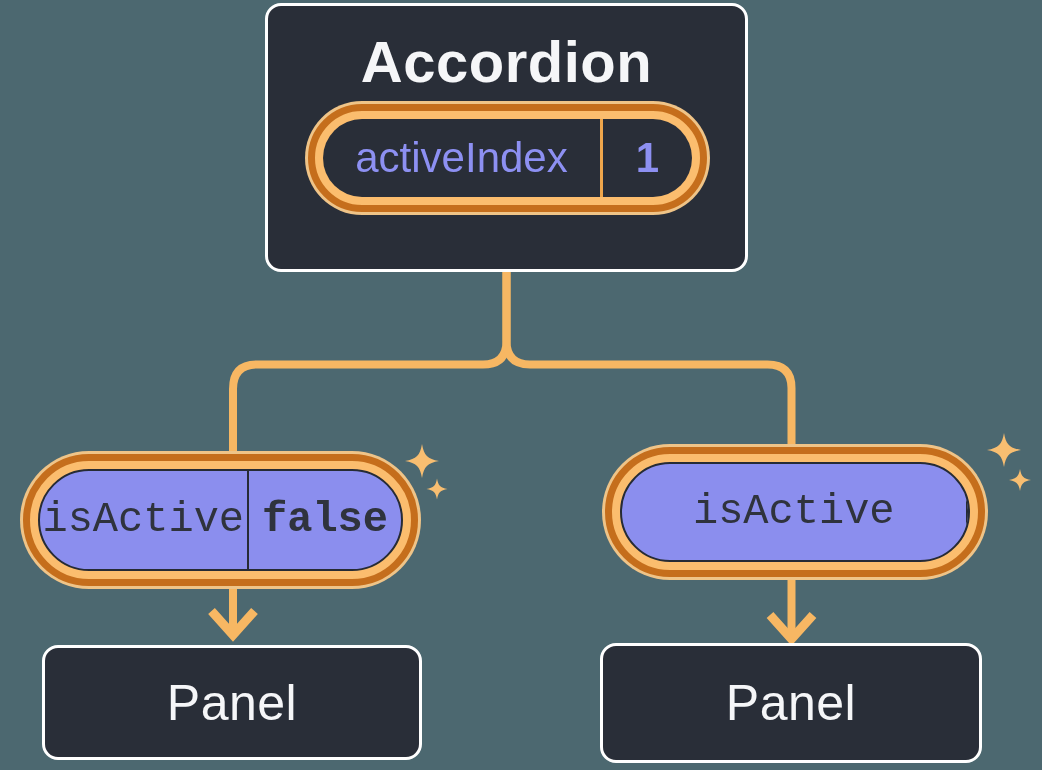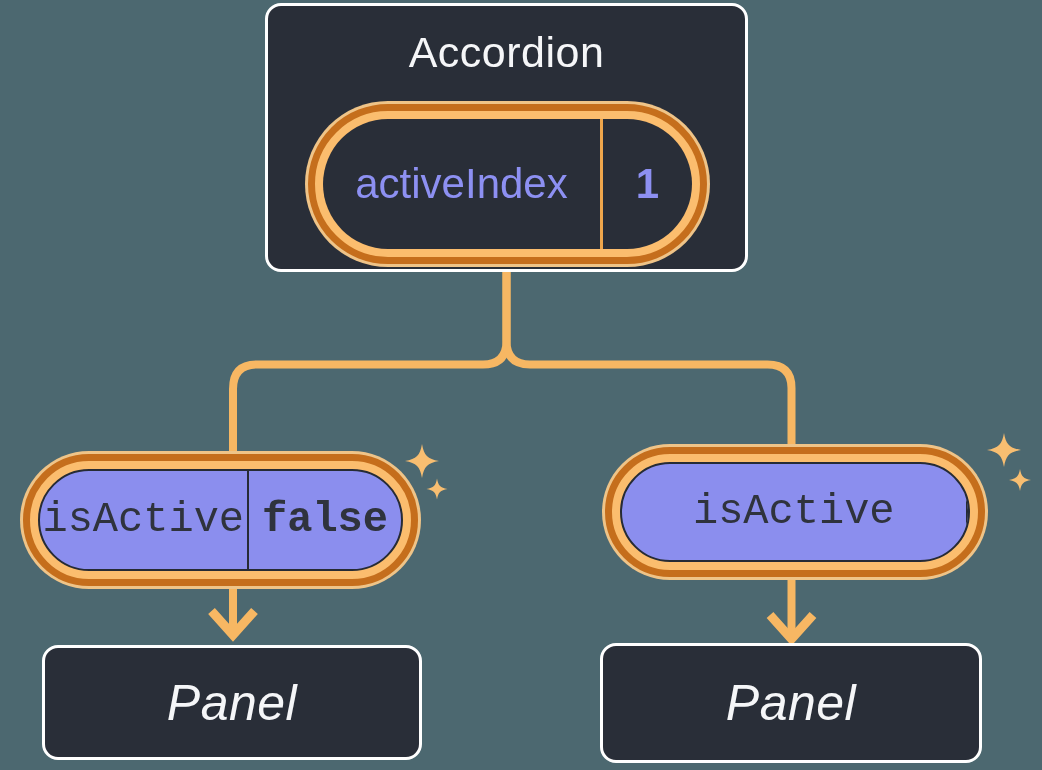--- a/index.html
+++ b/index.html
@@ -18,22 +18,22 @@
   
   .node{
     position:absolute;
     background:var(--node-bg,#292E38);
     border:3.5px solid var(--node-border,#FFFFFF);
     border-radius:16px;
     box-sizing:border-box;
   }
   .node-title{
     color:var(--text-white,#F5F6F8);
-    font-size:43px;
-    font-weight:400;
+    font-size:58px;
+    font-weight:700;
     text-align:center;
     letter-spacing:.5px;
   }
   .accordion-title{margin-top:22px;}
 
   
   .pill{
     position:absolute;
     box-sizing:border-box;
     border-radius:999px;
@@ -63,21 +63,21 @@
   .pill-cell.label{flex:1;}
   .pill-divider{width:3px;}
   .pill-divider.orange{background:var(--divider-orange,#EFA64C);}
   .pill-divider.navy{width:2.5px;background:var(--divider-navy,#262B35);}
   .txt-purple{color:var(--text-purple,#8D90F2);}
   .txt-dark{color:var(--text-dark,#2F333D);}
   .bold{font-weight:700;}
 
   
   .panel-node{
-    display:flex;align-items:center;justify-content:center;font-style:italic;
+    display:flex;align-items:center;justify-content:center;
   }
   .panel-label{
     color:var(--text-white,#F5F6F8);
     font-size:50px;
     font-weight:500;
     letter-spacing:.5px;
   }
 
   .connector-path{
     fill:none;
@@ -128,21 +128,21 @@
     <g>
       <path class="sparkle" transform="translate(1004,450) scale(17)" d="M0,-1 C0.12,-0.32 0.32,-0.12 1,0 C0.32,0.12 0.12,0.32 0,1 C-0.12,0.32 -0.32,0.12 -1,0 C-0.32,-0.12 -0.12,-0.32 0,-1 Z"></path>
       <path class="sparkle" transform="translate(1020,480) scale(11)" d="M0,-1 C0.12,-0.32 0.32,-0.12 1,0 C0.32,0.12 0.12,0.32 0,1 C-0.12,0.32 -0.32,0.12 -1,0 C-0.32,-0.12 -0.12,-0.32 0,-1 Z"></path>
     </g>
   </svg>
 
   <div class="node" style="left:265px;top:3px;width:483px;height:269px;">
     <div class="node-title accordion-title">Accordion</div>
   </div>
 
-  <div class="pill" style="left:308px;top:104px;width:399px;height:160px;">
+  <div class="pill" style="left:308px;top:104px;width:399px;height:108px;">
     <div class="pill-inner dark">
       <div class="pill-cell label txt-purple">activeIndex</div>
       <div class="pill-divider orange"></div>
       <div class="pill-cell txt-purple bold" style="width:89px;">1</div>
     </div>
   </div>
 
   <div class="pill" style="left:23px;top:454px;width:395px;height:132px;">
     <div class="pill-inner purple">
       <div class="pill-cell label txt-dark">isActive</div>

